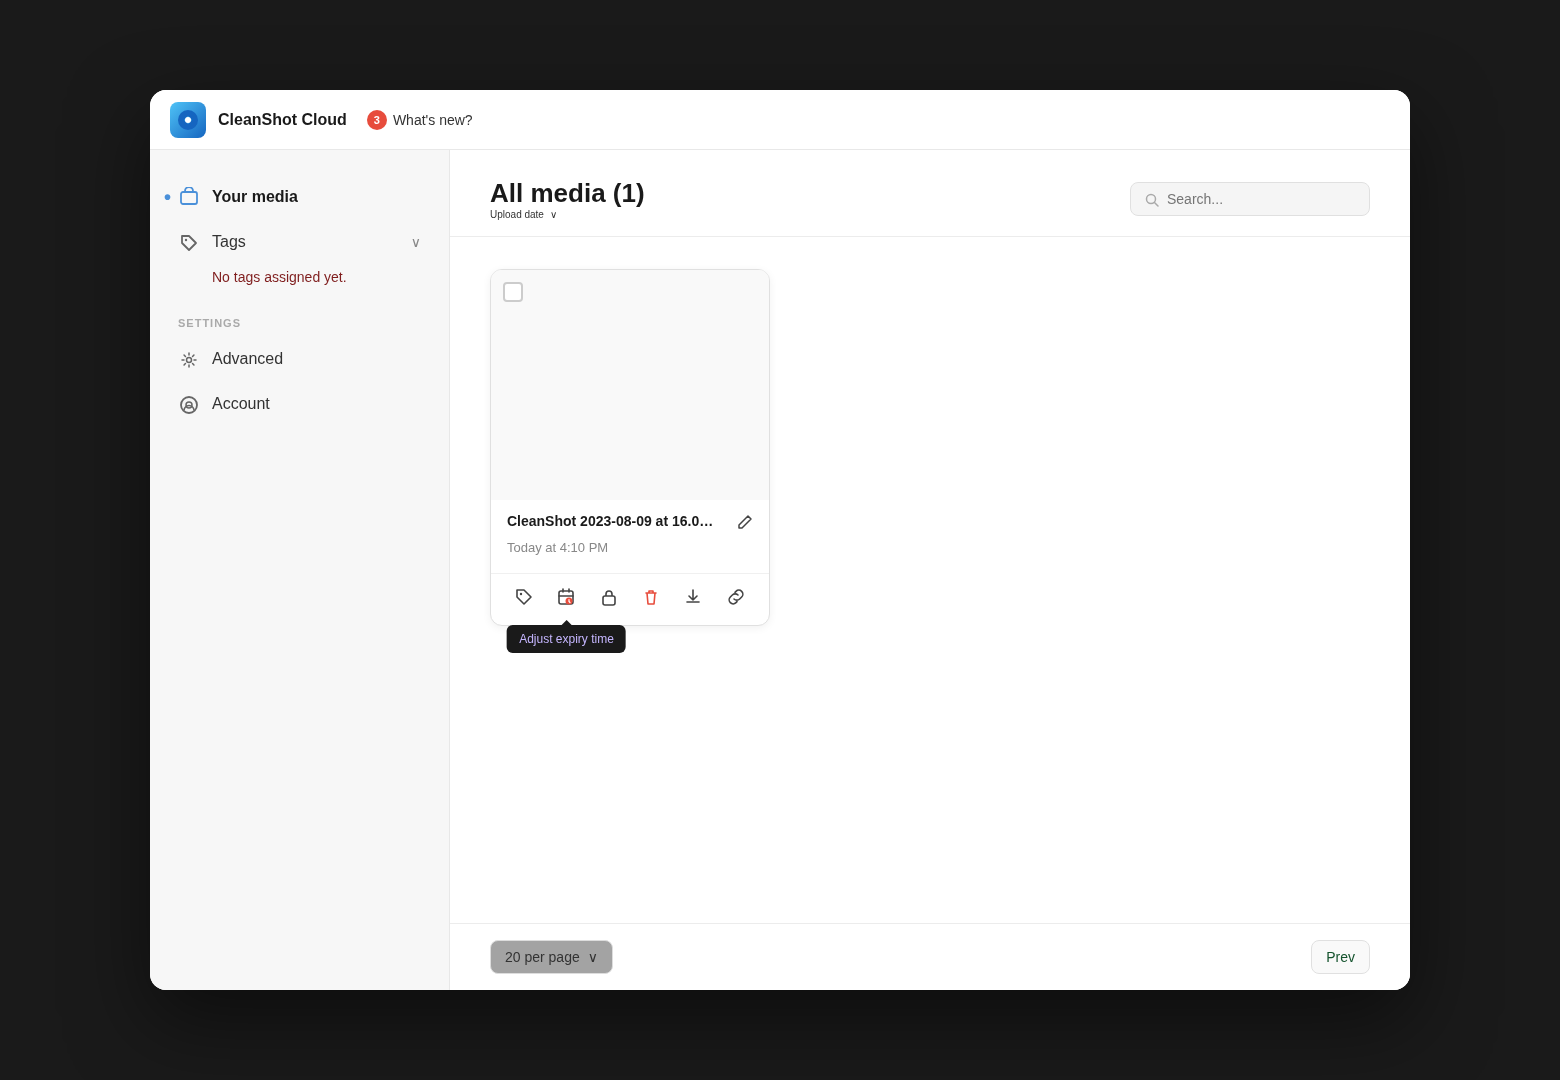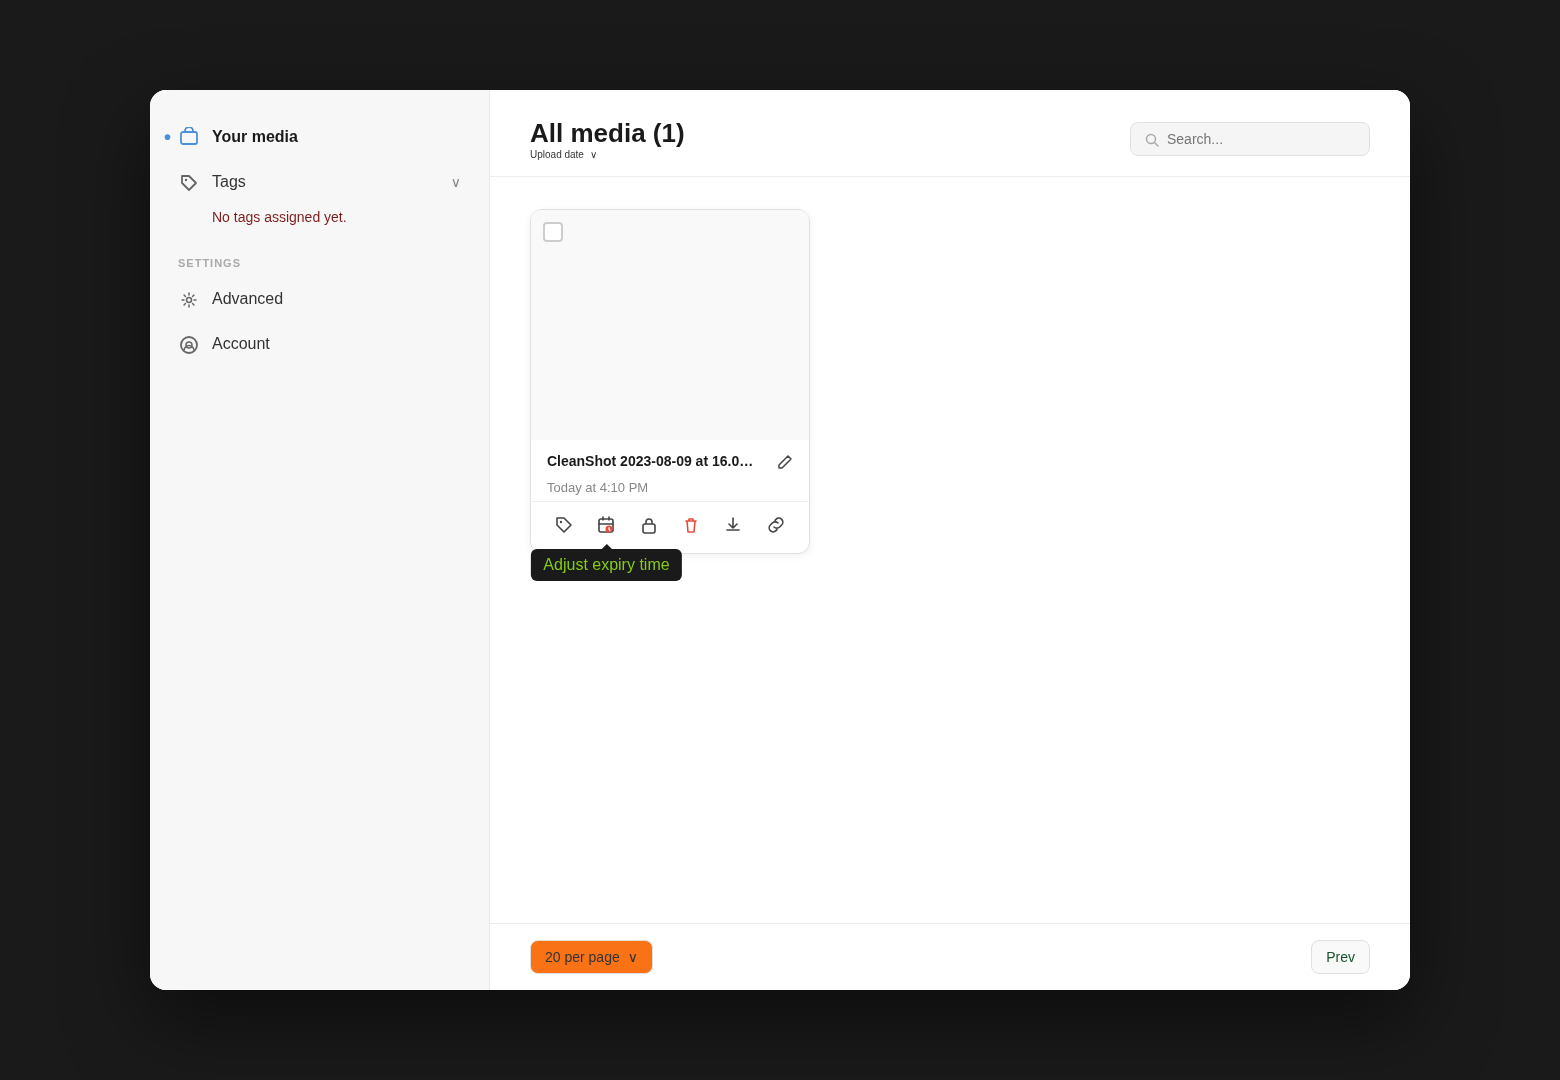--- a/index.html
+++ b/index.html
@@ -71,21 +71,21 @@
       color: #333;
     }
     
     .main-layout {
       display: flex;
       flex: 1;
       overflow: hidden;
     }
     
     .sidebar {
-      width: 340px;
+      width: 300px;
       background: #f7f7f7;
       border-right: 1px solid #e8e8e8;
       padding: 24px 0;
       flex-shrink: 0;
     }
     .sidebar-item {
       display: flex;
       align-items: center;
       gap: 12px;
       padding: 12px 28px;
@@ -251,20 +251,21 @@
     .edit-icon {
       color: #555;
       font-size: 16px;
       cursor: pointer;
       margin-left: 8px;
       flex-shrink: 0;
     }
     .card-date {
       font-size: 13px;
       color: #888;
+      margin-bottom: 12px;
     }
     .card-actions {
       display: flex;
       align-items: center;
       justify-content: space-around;
       padding: 8px 12px 14px;
       border-top: 1px solid #f0f0f0;
     }
     .action-icon {
       font-size: 18px;
@@ -278,22 +279,22 @@
     .tooltip-container {
       position: relative;
       display: inline-block;
     }
     .tooltip {
       position: absolute;
       bottom: -46px;
       left: 50%;
       transform: translateX(-50%);
       background: #1a1a1a;
-      color: #84cc16;
-      font-size: 16px;
+      color: #c4b5fd;
+      font-size: 12px;
       padding: 7px 12px;
       border-radius: 6px;
       white-space: nowrap;
       z-index: 100;
       pointer-events: none;
     }
     .tooltip::before {
       content: '';
       position: absolute;
       top: -5px;
@@ -314,38 +315,53 @@
     .per-page-btn {
       display: flex;
       align-items: center;
       gap: 8px;
       border: 1px solid #ddd;
       border-radius: 8px;
       padding: 8px 14px;
       font-size: 14px;
       color: #333;
       cursor: pointer;
-      background: #f97316;
+      background: #a3a3a3;
     }
     .prev-btn {
       font-size: 14px;
       color: #14532d;
       padding: 8px 14px;
       border: 1px solid #e0e0e0;
       border-radius: 8px;
       background: #f9f9f9;
     }
     
     svg { display: inline-block; vertical-align: middle; }
   </style>
 </head>
 <body>
 
 <div class="window">
 
+  <div class="titlebar">
+    <div class="app-logo">
+
+      <svg width="24" height="24" viewBox="0 0 24 24">
+        <circle cx="12" cy="12" r="10" fill="#1565C0"></circle>
+        <path d="M8 12 L12 8 L16 12 L12 16 Z" fill="#4FC3F7" opacity="0.8"></path>
+        <circle cx="12" cy="12" r="3" fill="white"></circle>
+      </svg>
+    </div>
+    <span class="app-title">CleanShot Cloud</span>
+    <div class="whats-new-btn">
+      <div class="badge">3</div>
+      <span class="whats-new-label">What's new?</span>
+    </div>
+  </div>
 
   <div class="main-layout">
 
     <div class="sidebar">
 
       <div class="sidebar-item active">
         <span class="sidebar-icon">
           <svg width="20" height="20" viewBox="0 0 20 20" fill="none">
             <rect x="2" y="5" width="16" height="12" rx="2" stroke="#4A90D9" stroke-width="1.8" fill="none"></rect>
             <path d="M6 5V4a4 4 0 018 0v1" stroke="#4A90D9" stroke-width="1.8"></path>

